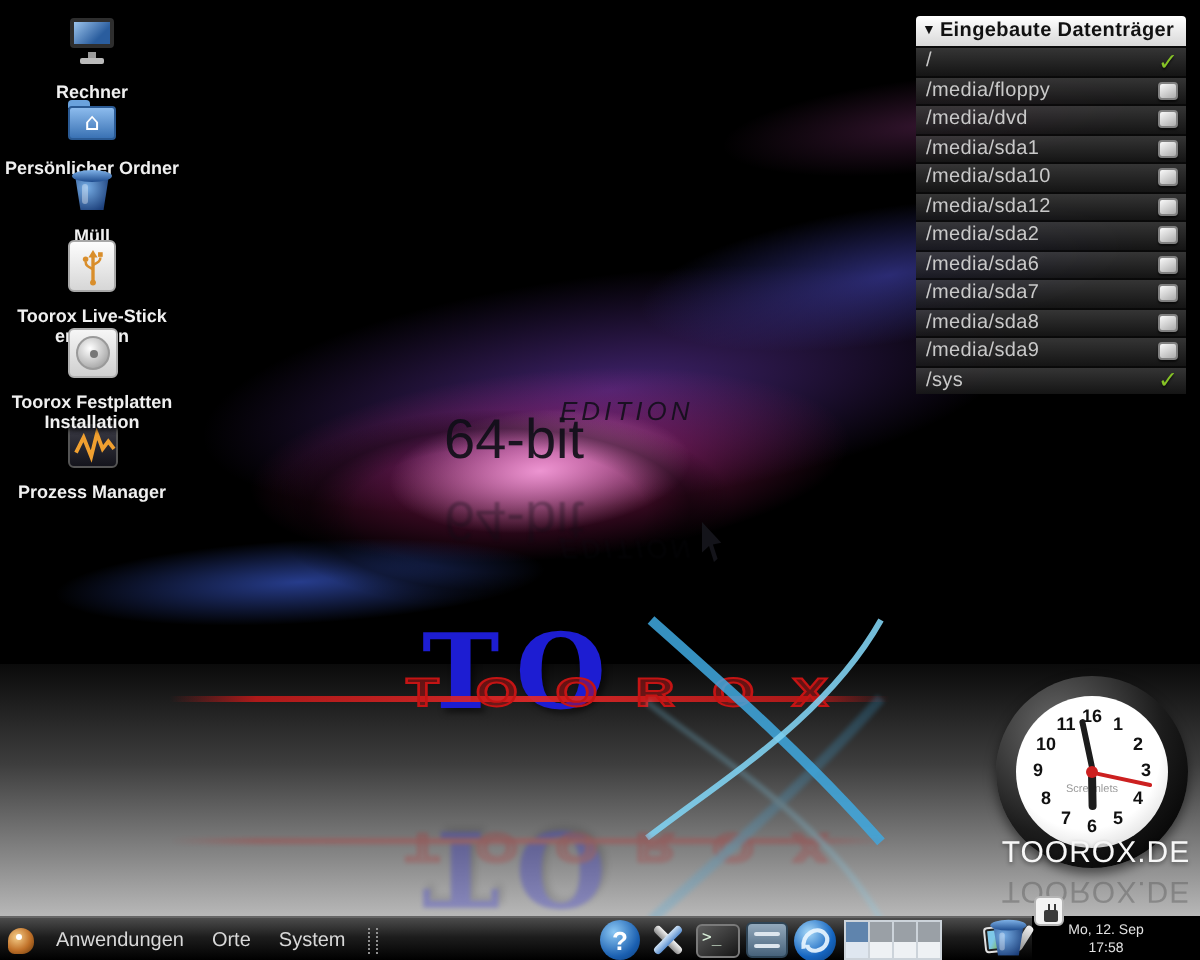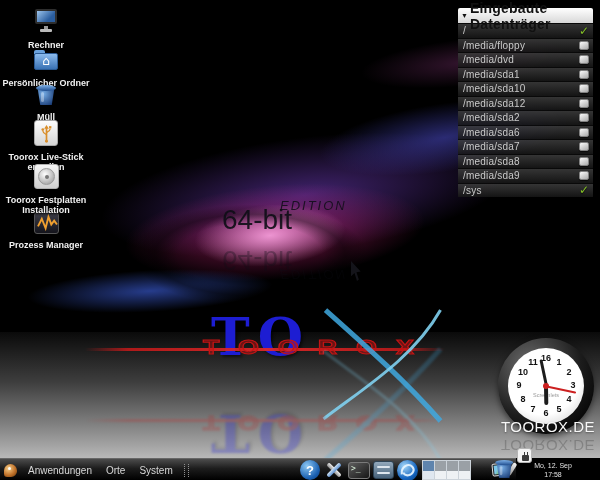--- a/index.html
+++ b/index.html
@@ -84,21 +84,21 @@
   .ic-process{width:25px;height:22px;border-radius:3px;border:1px solid #555;
       background:linear-gradient(#3c3c46,#14141c);position:relative;}
   .ic-process svg{position:absolute;left:1px;top:1px;}
 
   
   #device-panel{position:absolute;left:458px;top:8px;width:135px;font-size:10px;}
   #device-panel .hdr{height:15px;background:linear-gradient(#ffffff,#d8d8d8);color:#111;
       display:flex;align-items:center;padding:0 3px;font-weight:bold;border-radius:2px 2px 0 0;
       box-shadow:0 1px 2px rgba(0,0,0,.6);}
   #device-panel .hdr .tri{font-size:7px;margin-right:2px;}
-  #device-panel .hdr .ttl{font-size:14px;letter-spacing:.2px;}
+  #device-panel .hdr .ttl{font-size:10px;letter-spacing:.2px;}
   .drow{height:14.5px;display:flex;align-items:center;padding:0 4px 0 5px;
       background:linear-gradient(rgba(62,62,62,.85),rgba(24,24,24,.85));
       border-top:1px solid rgba(0,0,0,.55);color:#c9c9c9;}
   .drow .dpath{flex:1;letter-spacing:.2px;}
   .dbtn{width:10px;height:9px;border-radius:2px;border:1px solid #808080;
       background:linear-gradient(150deg,#fafafa,#ababab);box-shadow:0 1px 1px rgba(0,0,0,.6);}
   .dchk{color:#85c226;font-size:12px;font-weight:bold;line-height:10px;text-shadow:0 1px 1px rgba(0,0,0,.6);}
 
   
   #clockw{position:absolute;left:498px;top:338px;width:96px;height:96px;}

